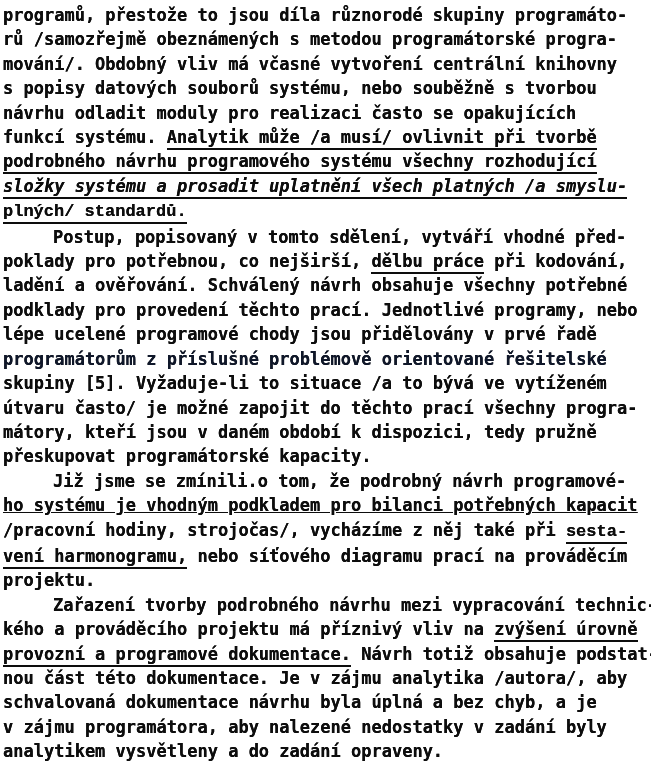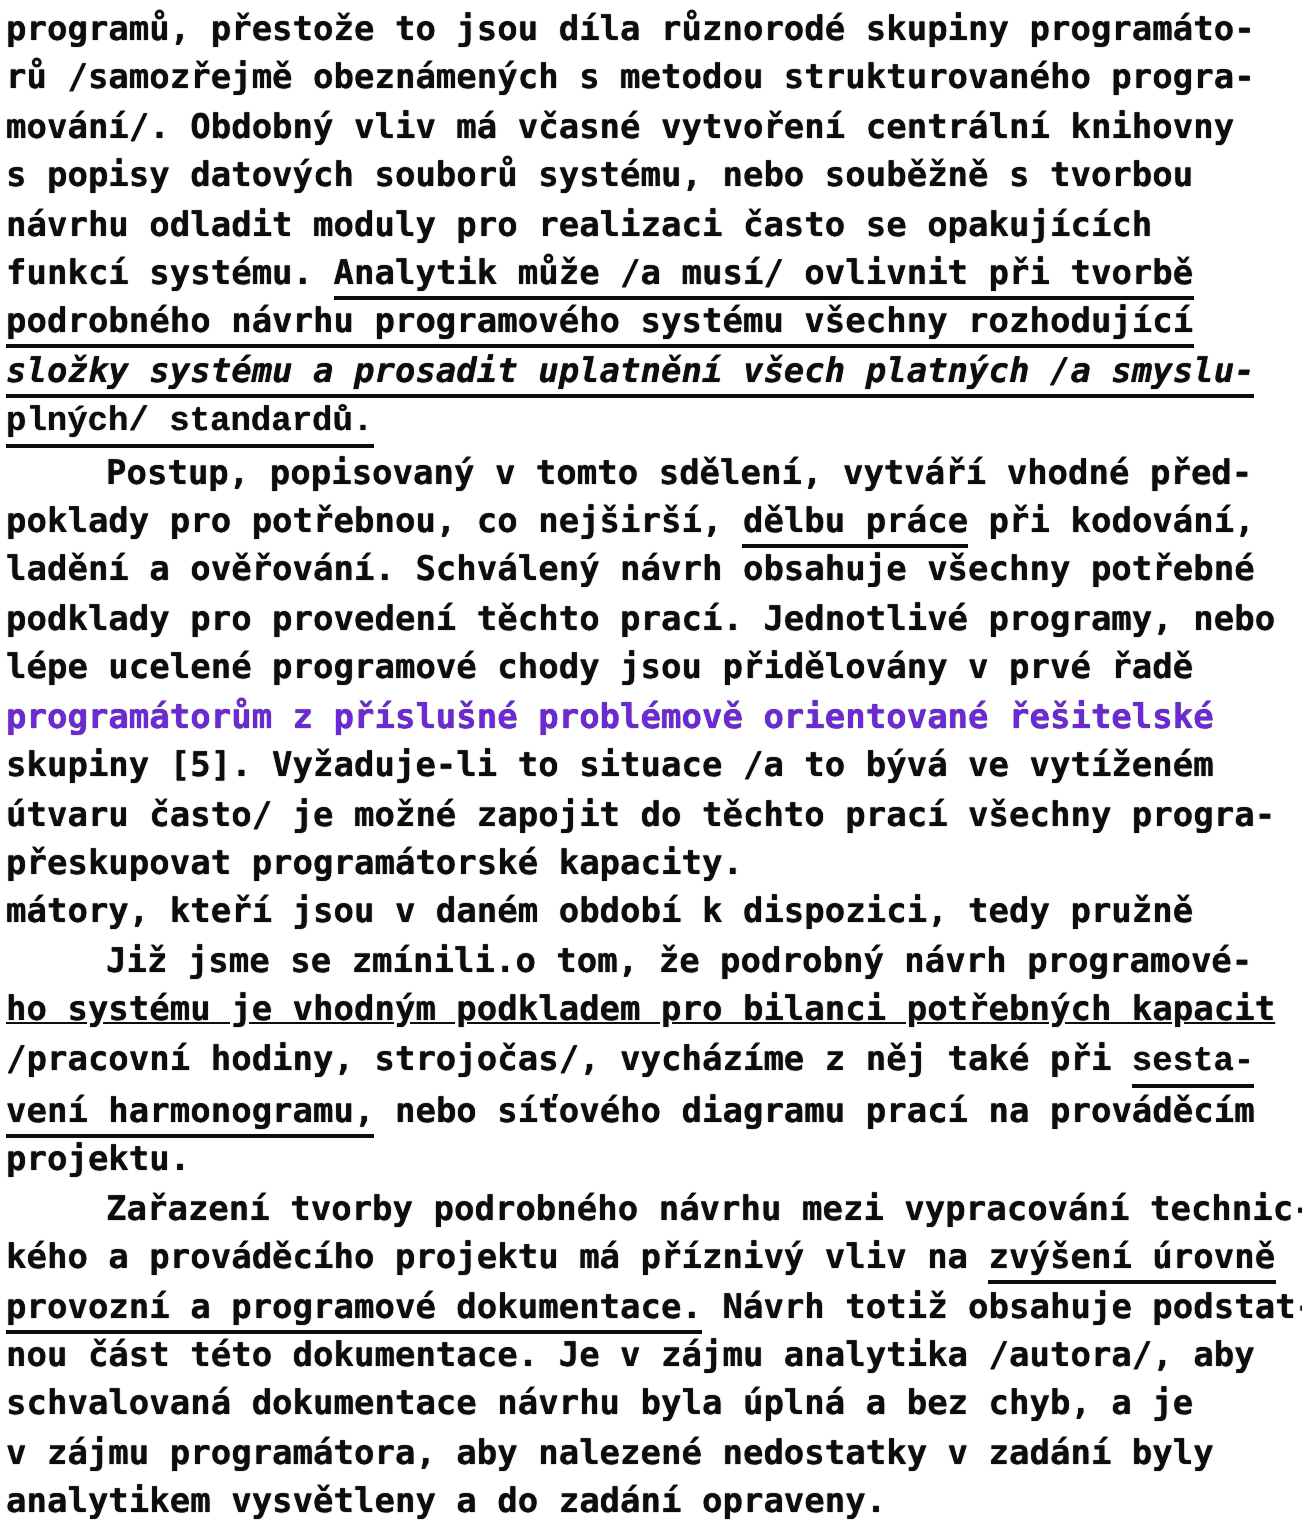--- a/index.html
+++ b/index.html
@@ -38,38 +38,38 @@
   .seg.underline {
     border-bottom: 2.5px solid #0d0d0d;
     padding-bottom: 1px;
   }
 </style>
 </head>
 <body>
 
 <div class="page" style="background: rgb(255, 255, 255);">
     <div class="line"><span class="seg" style="color: rgb(13, 13, 13);">programů, přestože to jsou díla různorodé skupiny programáto-</span></div>
-    <div class="line"><span class="seg" style="color: rgb(13, 13, 13);">rů /samozřejmě obeznámených s metodou strukturovaného progra-</span></div>
+    <div class="line"><span class="seg" style="color: rgb(13, 13, 13);">rů /samozřejmě obeznámených s metodou programátorské progra-</span></div>
     <div class="line"><span class="seg" style="color: rgb(13, 13, 13);">mování/. Obdobný vliv má včasné vytvoření centrální knihovny</span></div>
     <div class="line"><span class="seg" style="color: rgb(13, 13, 13);">s popisy datových souborů systému, nebo souběžně s tvorbou</span></div>
     <div class="line"><span class="seg" style="color: rgb(13, 13, 13);">návrhu odladit moduly pro realizaci často se opakujících</span></div>
     <div class="line"><span class="seg" style="color: rgb(13, 13, 13);">funkcí systému. </span><span class="seg underline" style="color: rgb(13, 13, 13);">Analytik může /a musí/ ovlivnit při tvorbě</span></div>
     <div class="line"><span class="seg underline" style="color: rgb(13, 13, 13);">podrobného návrhu programového systému všechny rozhodující</span></div>
     <div class="line"><span class="seg underline" style="color: rgb(13, 13, 13); font-style: italic;">složky systému a prosadit uplatnění všech platných /a smyslu-</span></div>
     <div class="line"><span class="seg underline" style="color: rgb(13, 13, 13); font-family: Liberation Mono, monospace;">plných/ standardů.</span></div>
     <div class="line indent"><span class="seg" style="color: rgb(13, 13, 13);">Postup, popisovaný v tomto sdělení, vytváří vhodné před-</span></div>
     <div class="line"><span class="seg" style="color: rgb(13, 13, 13);">poklady pro potřebnou, co nejširší, </span><span class="seg underline" style="color: rgb(13, 13, 13);">dělbu práce</span><span class="seg" style="color: rgb(13, 13, 13);"> při kodování,</span></div>
     <div class="line"><span class="seg" style="color: rgb(13, 13, 13);">ladění a ověřování. Schválený návrh obsahuje všechny potřebné</span></div>
     <div class="line"><span class="seg" style="color: rgb(13, 13, 13);">podklady pro provedení těchto prací. Jednotlivé programy, nebo</span></div>
     <div class="line"><span class="seg" style="color: rgb(13, 13, 13); text-align: center;">lépe ucelené programové chody jsou přidělovány v prvé řadě</span></div>
-    <div class="line"><span class="seg" style="color: #6d28d9;">programátorům z příslušné problémově orientované řešitelské</span></div>
+    <div class="line"><span class="seg" style="color: #0f172a;">programátorům z příslušné problémově orientované řešitelské</span></div>
     <div class="line"><span class="seg" style="color: rgb(13, 13, 13);">skupiny [5]. Vyžaduje-li to situace /a to bývá ve vytíženém</span></div>
     <div class="line"><span class="seg" style="color: rgb(13, 13, 13);">útvaru často/ je možné zapojit do těchto prací všechny progra-</span></div>
+    <div class="line"><span class="seg" style="color: rgb(13, 13, 13);">mátory, kteří jsou v daném období k dispozici, tedy pružně</span></div>
     <div class="line"><span class="seg" style="color: rgb(13, 13, 13);">přeskupovat programátorské kapacity.</span></div>
-    <div class="line"><span class="seg" style="color: rgb(13, 13, 13);">mátory, kteří jsou v daném období k dispozici, tedy pružně</span></div>
     <div class="line indent"><span class="seg" style="color: rgb(13, 13, 13);">Již jsme se zmínili.o tom, že podrobný návrh programové-</span></div>
     <div class="line"><span class="seg" style="color: rgb(13, 13, 13); text-decoration: underline;">ho systému je vhodným podkladem pro bilanci potřebných kapacit</span></div>
     <div class="line"><span class="seg" style="color: rgb(13, 13, 13);">/pracovní hodiny, strojočas/, vycházíme z něj také při </span><span class="seg underline" style="color: rgb(13, 13, 13); font-family: Liberation Mono, monospace;">sesta-</span></div>
     <div class="line"><span class="seg underline" style="color: rgb(13, 13, 13);">vení harmonogramu,</span><span class="seg" style="color: rgb(13, 13, 13);"> nebo síťového diagramu prací na prováděcím</span></div>
     <div class="line"><span class="seg" style="color: rgb(13, 13, 13);">projektu.</span></div>
     <div class="line indent"><span class="seg" style="color: rgb(13, 13, 13);">Zařazení tvorby podrobného návrhu mezi vypracování technic-</span></div>
     <div class="line"><span class="seg" style="color: rgb(13, 13, 13);">kého a prováděcího projektu má příznivý vliv na </span><span class="seg underline" style="color: rgb(13, 13, 13);">zvýšení úrovně</span></div>
     <div class="line"><span class="seg underline" style="color: rgb(13, 13, 13);">provozní a programové dokumentace.</span><span class="seg" style="color: rgb(13, 13, 13);"> Návrh totiž obsahuje podstat-</span></div>
     <div class="line"><span class="seg" style="color: rgb(13, 13, 13);">nou část této dokumentace. Je v zájmu analytika /autora/, aby</span></div>
     <div class="line"><span class="seg" style="color: rgb(13, 13, 13);">schvalovaná dokumentace návrhu byla úplná a bez chyb, a je</span></div>

